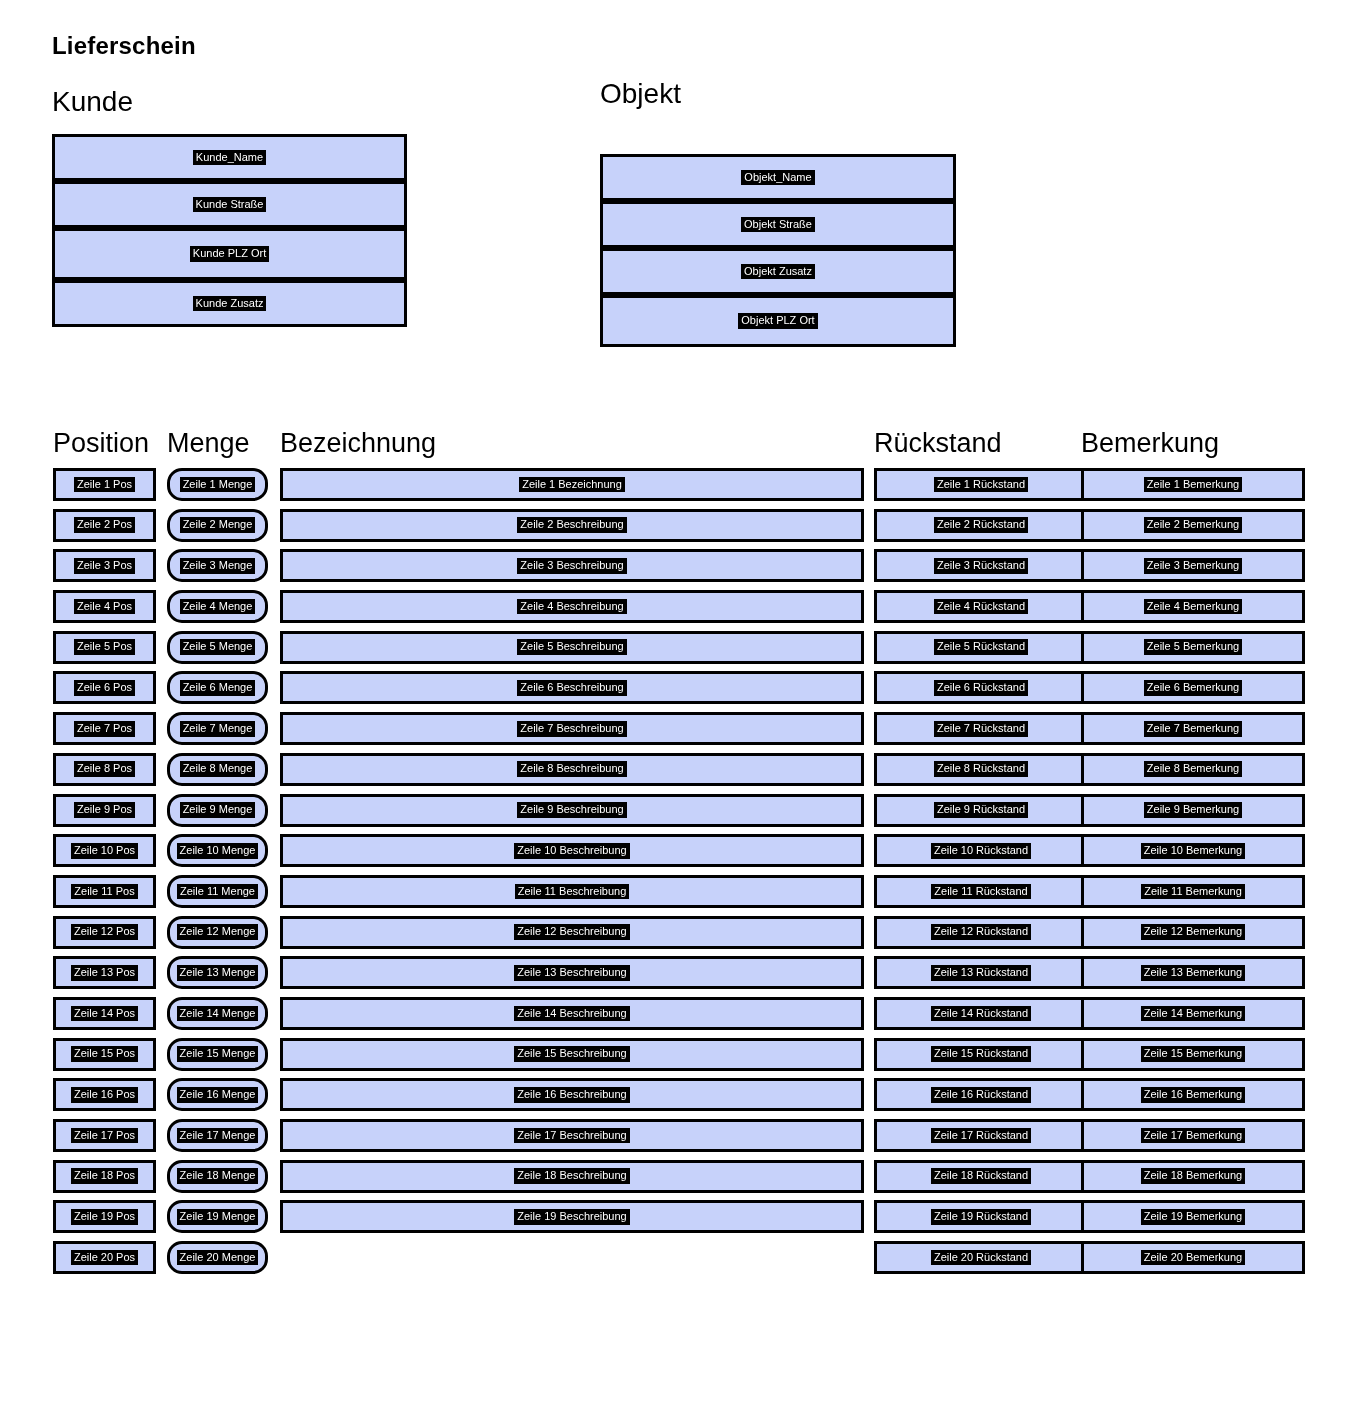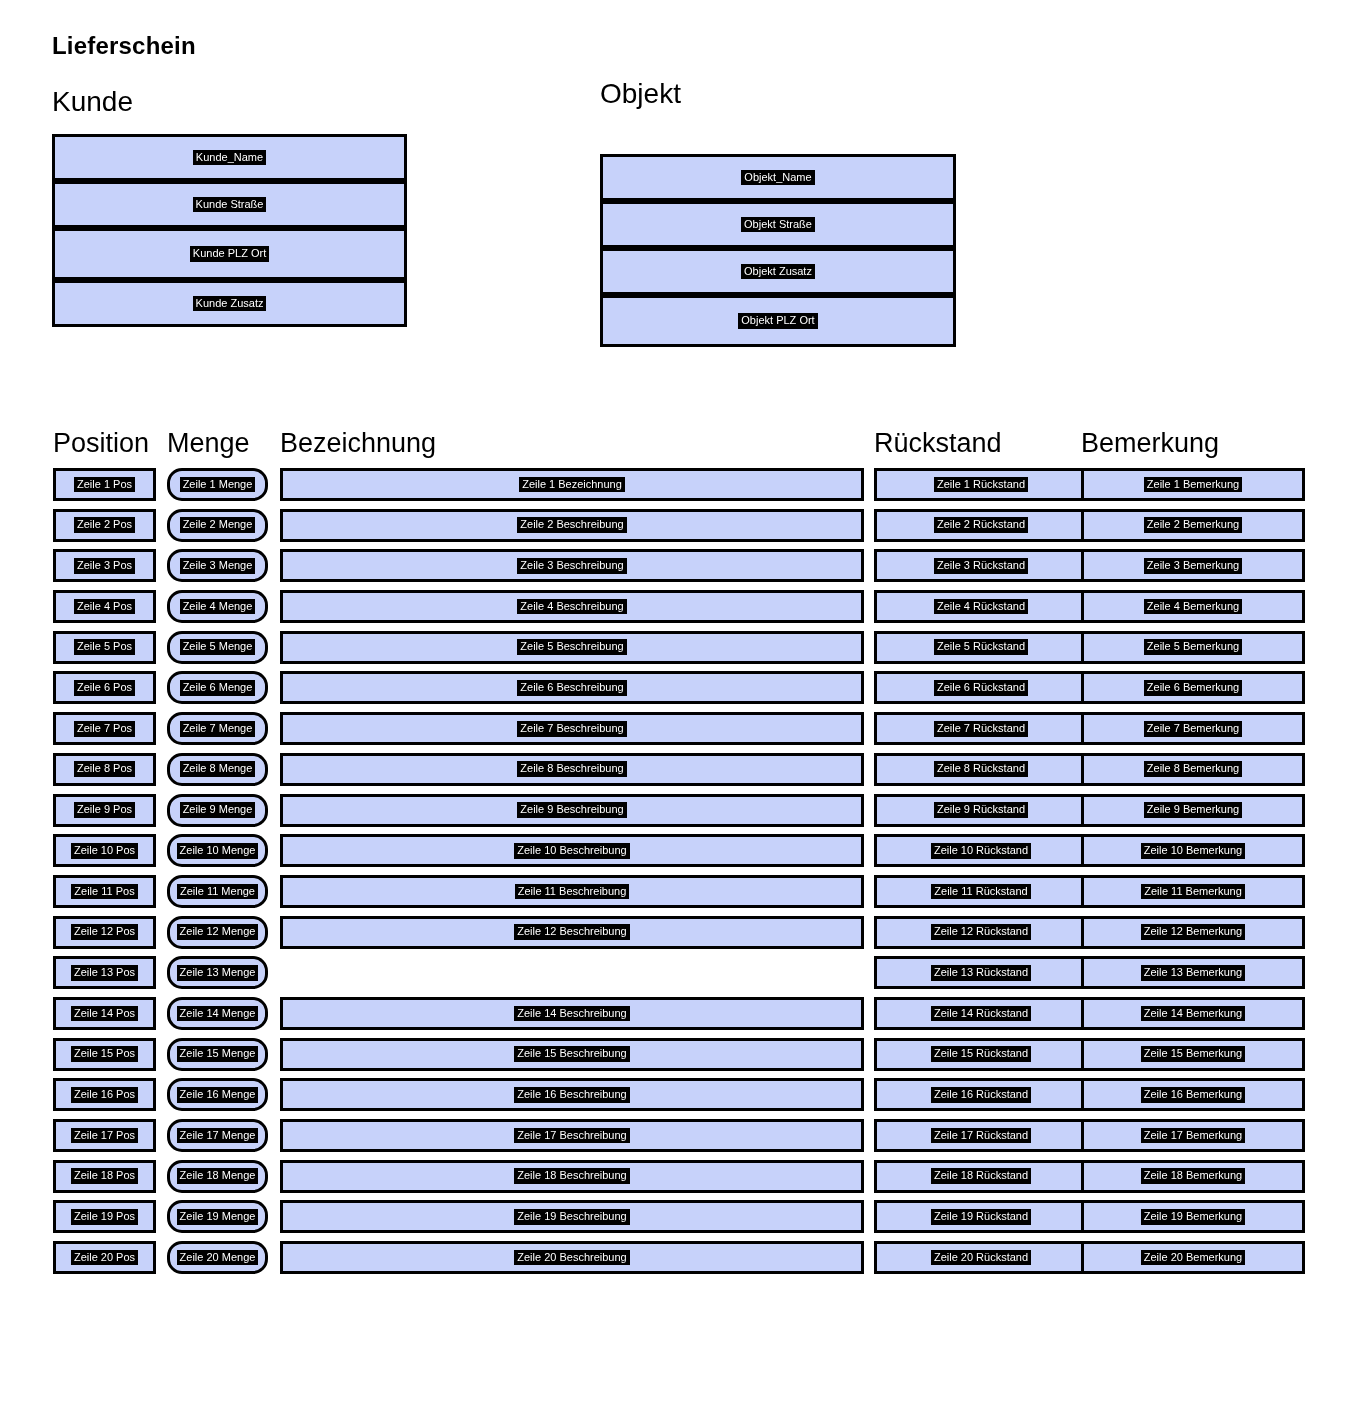--- a/index.html
+++ b/index.html
@@ -368,20 +368,23 @@
           <span class="chip">Zeile 12 Bemerkung</span>
         </div>
       </div>
       <div class="row">
         <div class="cell field cell-pos">
           <span class="chip">Zeile 13 Pos</span>
         </div>
         <div class="cell field cell-menge">
           <span class="chip">Zeile 13 Menge</span>
         </div>
+        <div class="cell field cell-bezeichnung">
+          <span class="chip">Zeile 13 Beschreibung</span>
+        </div>
         <div class="cell field cell-rueckstand">
           <span class="chip">Zeile 13 Rückstand</span>
         </div>
         <div class="cell field cell-bemerkung">
           <span class="chip">Zeile 13 Bemerkung</span>
         </div>
       </div>
       <div class="row">
         <div class="cell field cell-pos">
           <span class="chip">Zeile 14 Pos</span>
@@ -483,23 +486,20 @@
         <div class="cell field cell-bemerkung">
           <span class="chip">Zeile 19 Bemerkung</span>
         </div>
       </div>
       <div class="row">
         <div class="cell field cell-pos">
           <span class="chip">Zeile 20 Pos</span>
         </div>
         <div class="cell field cell-menge">
           <span class="chip">Zeile 20 Menge</span>
-        </div>
-        <div class="cell field cell-bezeichnung">
-          <span class="chip">Zeile 20 Beschreibung</span>
         </div>
         <div class="cell field cell-rueckstand">
           <span class="chip">Zeile 20 Rückstand</span>
         </div>
         <div class="cell field cell-bemerkung">
           <span class="chip">Zeile 20 Bemerkung</span>
         </div>
       </div>
     </div>
 </div>

